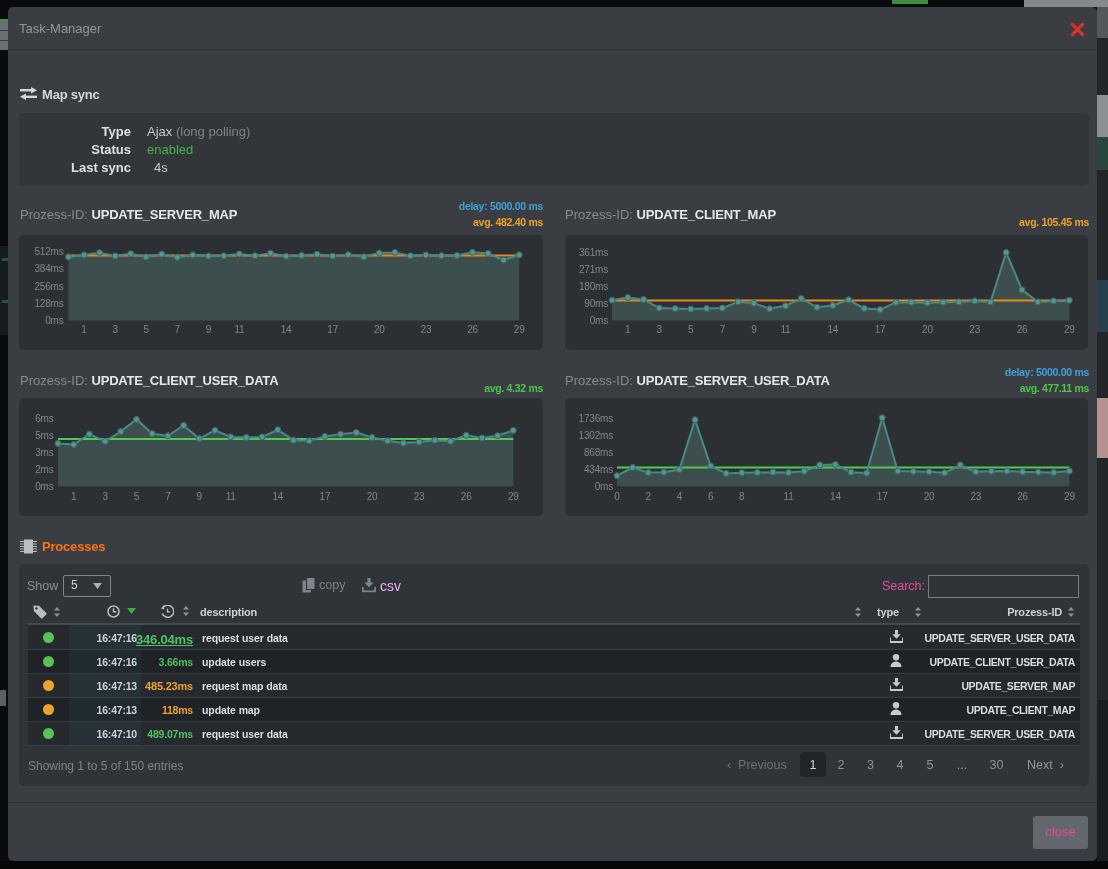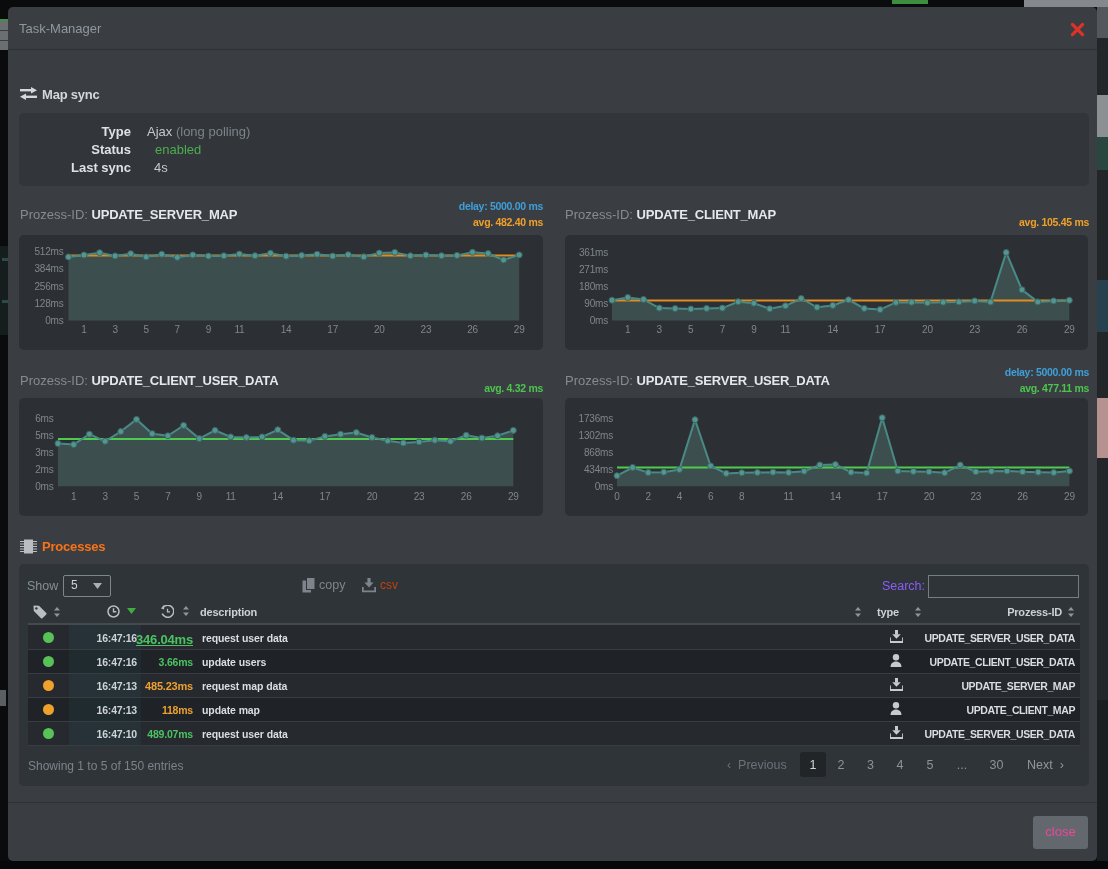--- a/index.html
+++ b/index.html
@@ -36,21 +36,21 @@
       <path d="M1 3.2 H13" stroke="#d3d8db" stroke-width="2.4"></path>
       <path d="M12 0 L18 3.2 L12 6.4 Z" fill="#d3d8db"></path>
       <path d="M6 9.8 H18" stroke="#d3d8db" stroke-width="2.4"></path>
       <path d="M7 6.6 L1 9.8 L7 13 Z" fill="#d3d8db"></path>
     </svg>
 <div class="txt" style="left:42px;top:87px;font-size:13px;font-weight:bold;letter-spacing:-0.2px;color:#d3d8db;">Map sync</div>
 <div class="abs" style="left:19px;top:113px;width:1070px;height:73px;background:#32363b;border-radius:5px;"></div>
 <div class="txt" style="left:19px;top:124px;width:112px;text-align:right;font-size:13px;font-weight:bold;color:#dde1e4;">Type</div>
 <div class="txt" style="left:147px;top:124px;font-size:13px;"><span style="color:#c3c9cd">Ajax</span> <span style="color:#7b838a">(long polling)</span></div>
 <div class="txt" style="left:19px;top:142px;width:112px;text-align:right;font-size:13px;font-weight:bold;color:#dde1e4;">Status</div>
-<div class="txt" style="left:147px;top:142px;font-size:13px;margin-left:8px;"><span style="color:#4cad4c">enabled</span></div>
+<div class="txt" style="left:147px;top:142px;font-size:13px;"><span style="color:#4cad4c">enabled</span></div>
 <div class="txt" style="left:19px;top:160px;width:112px;text-align:right;font-size:13px;font-weight:bold;color:#dde1e4;">Last sync</div>
 <div class="txt" style="left:147px;top:160px;font-size:13px;margin-left:7px;"><span style="color:#c3c9cd">4s</span></div>
 <div class="txt" style="left:20px;top:207px;font-size:13px;"><span style="color:#848b91">Prozess-ID: </span><span style="font-weight:bold;color:#e4e8ea;letter-spacing:-0.2px">UPDATE_SERVER_MAP</span></div>
 <div class="txt" style="left:565px;top:207px;font-size:13px;"><span style="color:#848b91">Prozess-ID: </span><span style="font-weight:bold;color:#e4e8ea;letter-spacing:-0.2px">UPDATE_CLIENT_MAP</span></div>
 <div class="txt" style="left:20px;top:373px;font-size:13px;"><span style="color:#848b91">Prozess-ID: </span><span style="font-weight:bold;color:#e4e8ea;letter-spacing:-0.2px">UPDATE_CLIENT_USER_DATA</span></div>
 <div class="txt" style="left:565px;top:373px;font-size:13px;"><span style="color:#848b91">Prozess-ID: </span><span style="font-weight:bold;color:#e4e8ea;letter-spacing:-0.2px">UPDATE_SERVER_USER_DATA</span></div>
 <div class="txt" style="right:565px;top:200px;font-size:10.5px;font-weight:bold;letter-spacing:-0.3px;color:#3f9fd8;">delay: 5000.00 ms</div>
 <div class="txt" style="right:565px;top:216px;font-size:10.5px;font-weight:bold;letter-spacing:-0.3px;color:#efa02a;">avg. 482.40 ms</div>
 <div class="txt" style="right:19px;top:216px;font-size:10.5px;font-weight:bold;letter-spacing:-0.3px;color:#efa02a;">avg. 105.45 ms</div>
 <div class="txt" style="right:565px;top:382px;font-size:10.5px;font-weight:bold;letter-spacing:-0.3px;color:#4dc44d;">avg. 4.32 ms</div>
@@ -285,22 +285,22 @@
 <svg class="abs" style="left:302px;top:577px" width="14" height="16" viewBox="0 0 14 16">
       <rect x="0.5" y="3.5" width="8.5" height="12" fill="#7d848b"></rect>
       <rect x="4.5" y="0.5" width="8.5" height="12" fill="#7d848b" stroke="#2f3439" stroke-width="1"></rect>
     </svg>
 <div class="txt" style="left:319px;top:578px;font-size:12.5px;color:#7d848b;">copy</div>
 <svg class="abs" style="left:362px;top:578px" width="14" height="15" viewBox="0 0 14 15">
       <rect x="5.4" y="0" width="3.2" height="5" fill="#7d848b"></rect>
       <path d="M2.4 4.6 H11.6 L7 9.6 Z" fill="#7d848b"></path>
       <path d="M0.8 9 V13.4 H13.2 V9" stroke="#7d848b" stroke-width="1.8" fill="none"></path>
     </svg>
-<div class="txt" style="left:380px;top:578px;font-size:12px;color:#c2410c;">csv</div>
-<div class="txt" style="right:183px;top:579px;font-size:12.5px;color:#8b5cf6;">Search:</div>
+<div class="txt" style="left:380px;top:578px;font-size:14px;color:#f0abfc;">csv</div>
+<div class="txt" style="right:183px;top:579px;font-size:12.5px;color:#ec4899;">Search:</div>
 <div class="abs" style="left:928px;top:575px;width:149px;height:21px;border:1px solid #767d84;"></div>
 <svg class="abs" style="left:33px;top:605px" width="14" height="14" viewBox="0 0 14 14">
       <path d="M0.5 1 C0.5 0.7 0.7 0.5 1 0.5 L6 0.8 L13.3 8 C13.7 8.4 13.7 9 13.3 9.4 L9.4 13.3 C9 13.7 8.4 13.7 8 13.3 L0.8 6 Z" fill="#b9bec3"></path>
       <circle cx="3.4" cy="3.4" r="1.2" fill="#30353b"></circle>
     </svg>
 <svg class="abs" style="left:54px;top:607px" width="6" height="10" viewBox="0 0 6 10">
       <path d="M0 3.6 L6 3.6 L3 0 Z" fill="#8f969c"></path>
       <path d="M0 6.4 L6 6.4 L3 10 Z" fill="#8f969c"></path>
     </svg>
 <svg class="abs" style="left:107px;top:605px" width="13" height="13" viewBox="0 0 13 13">

